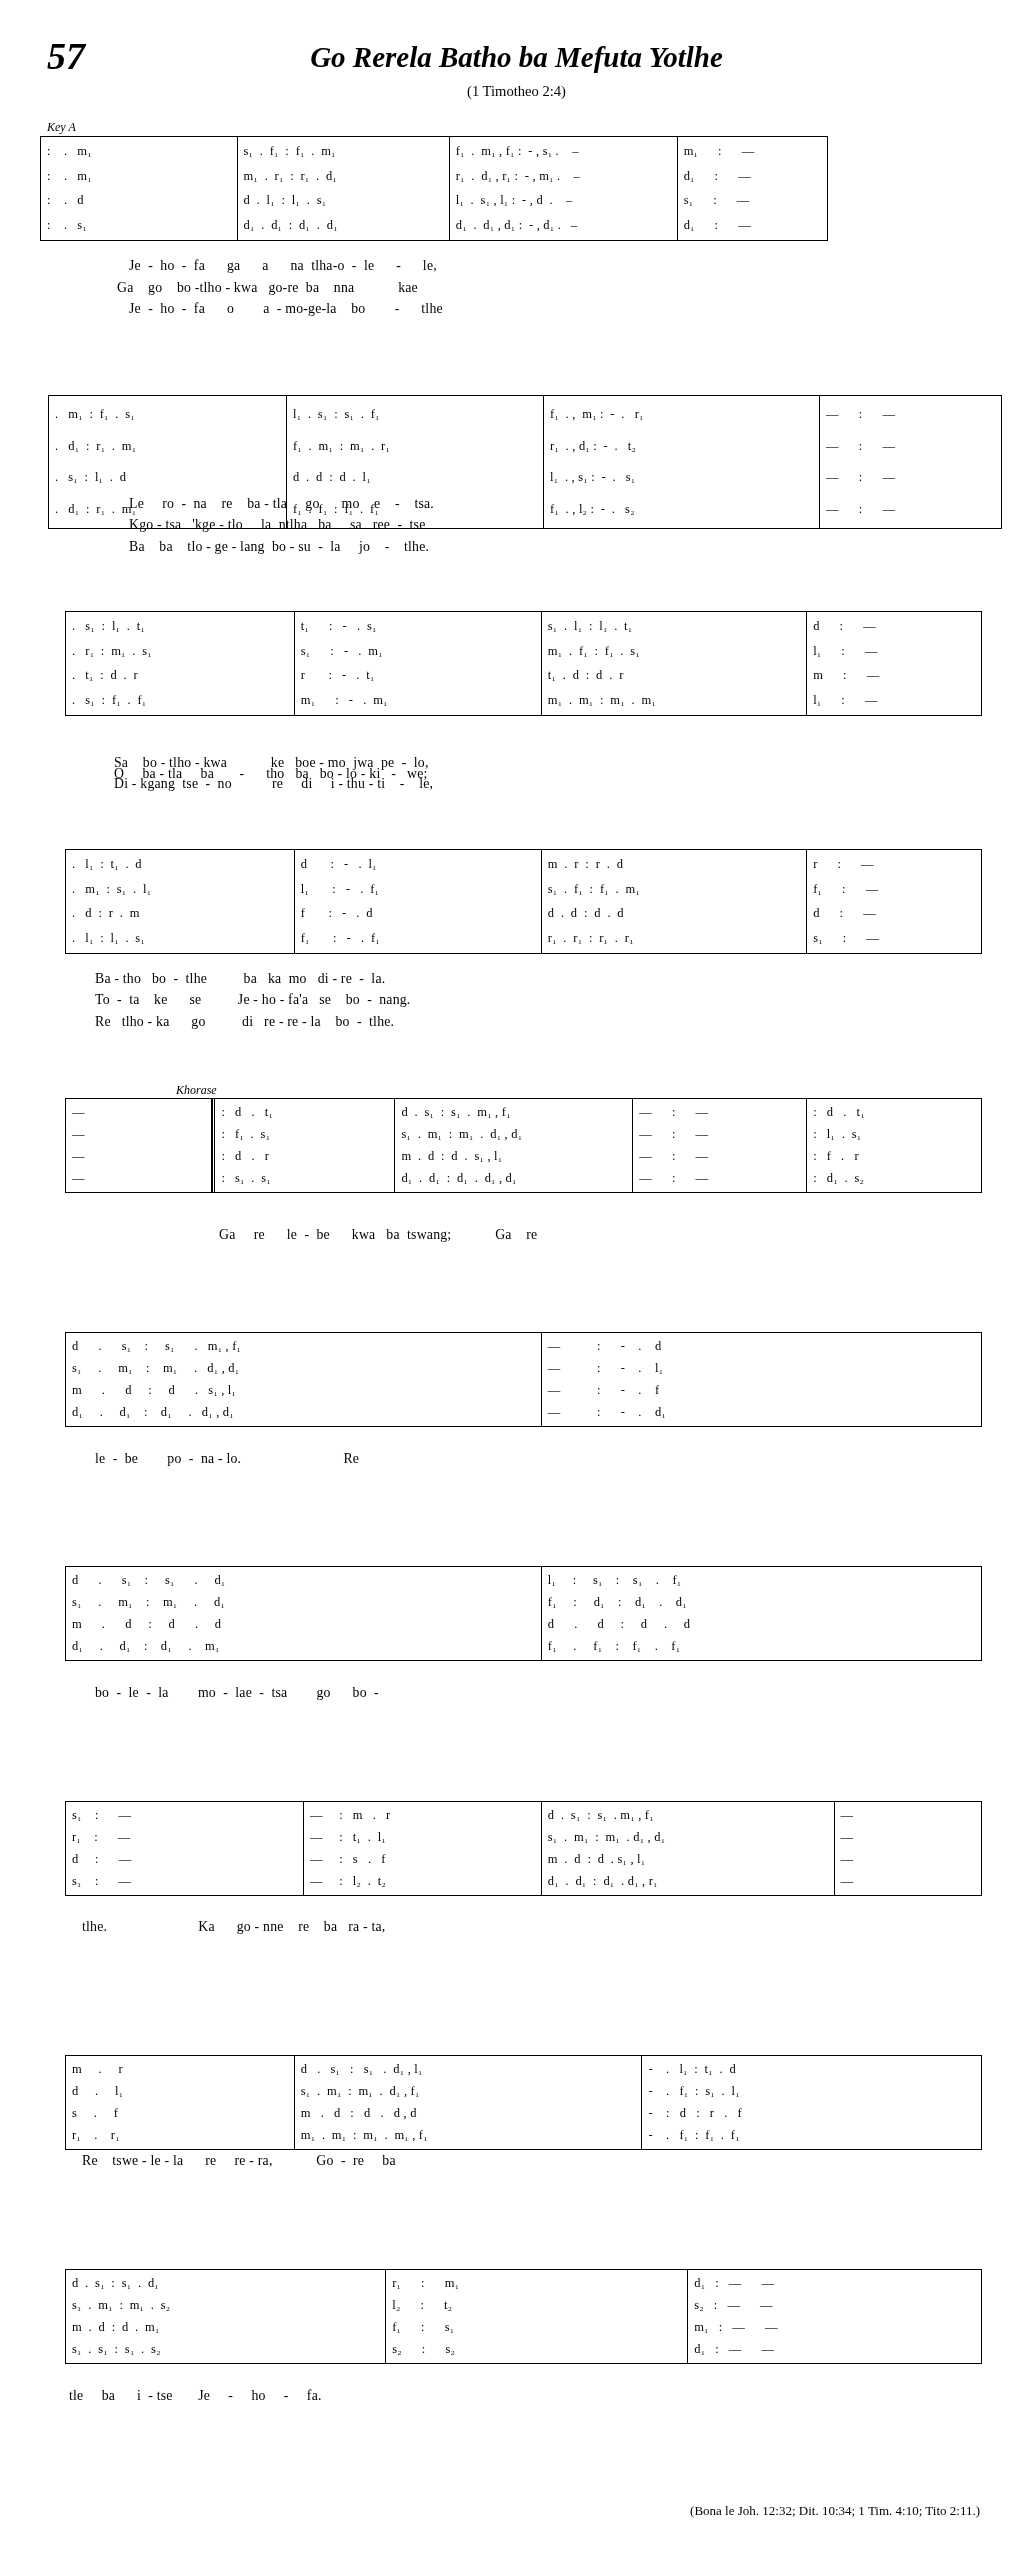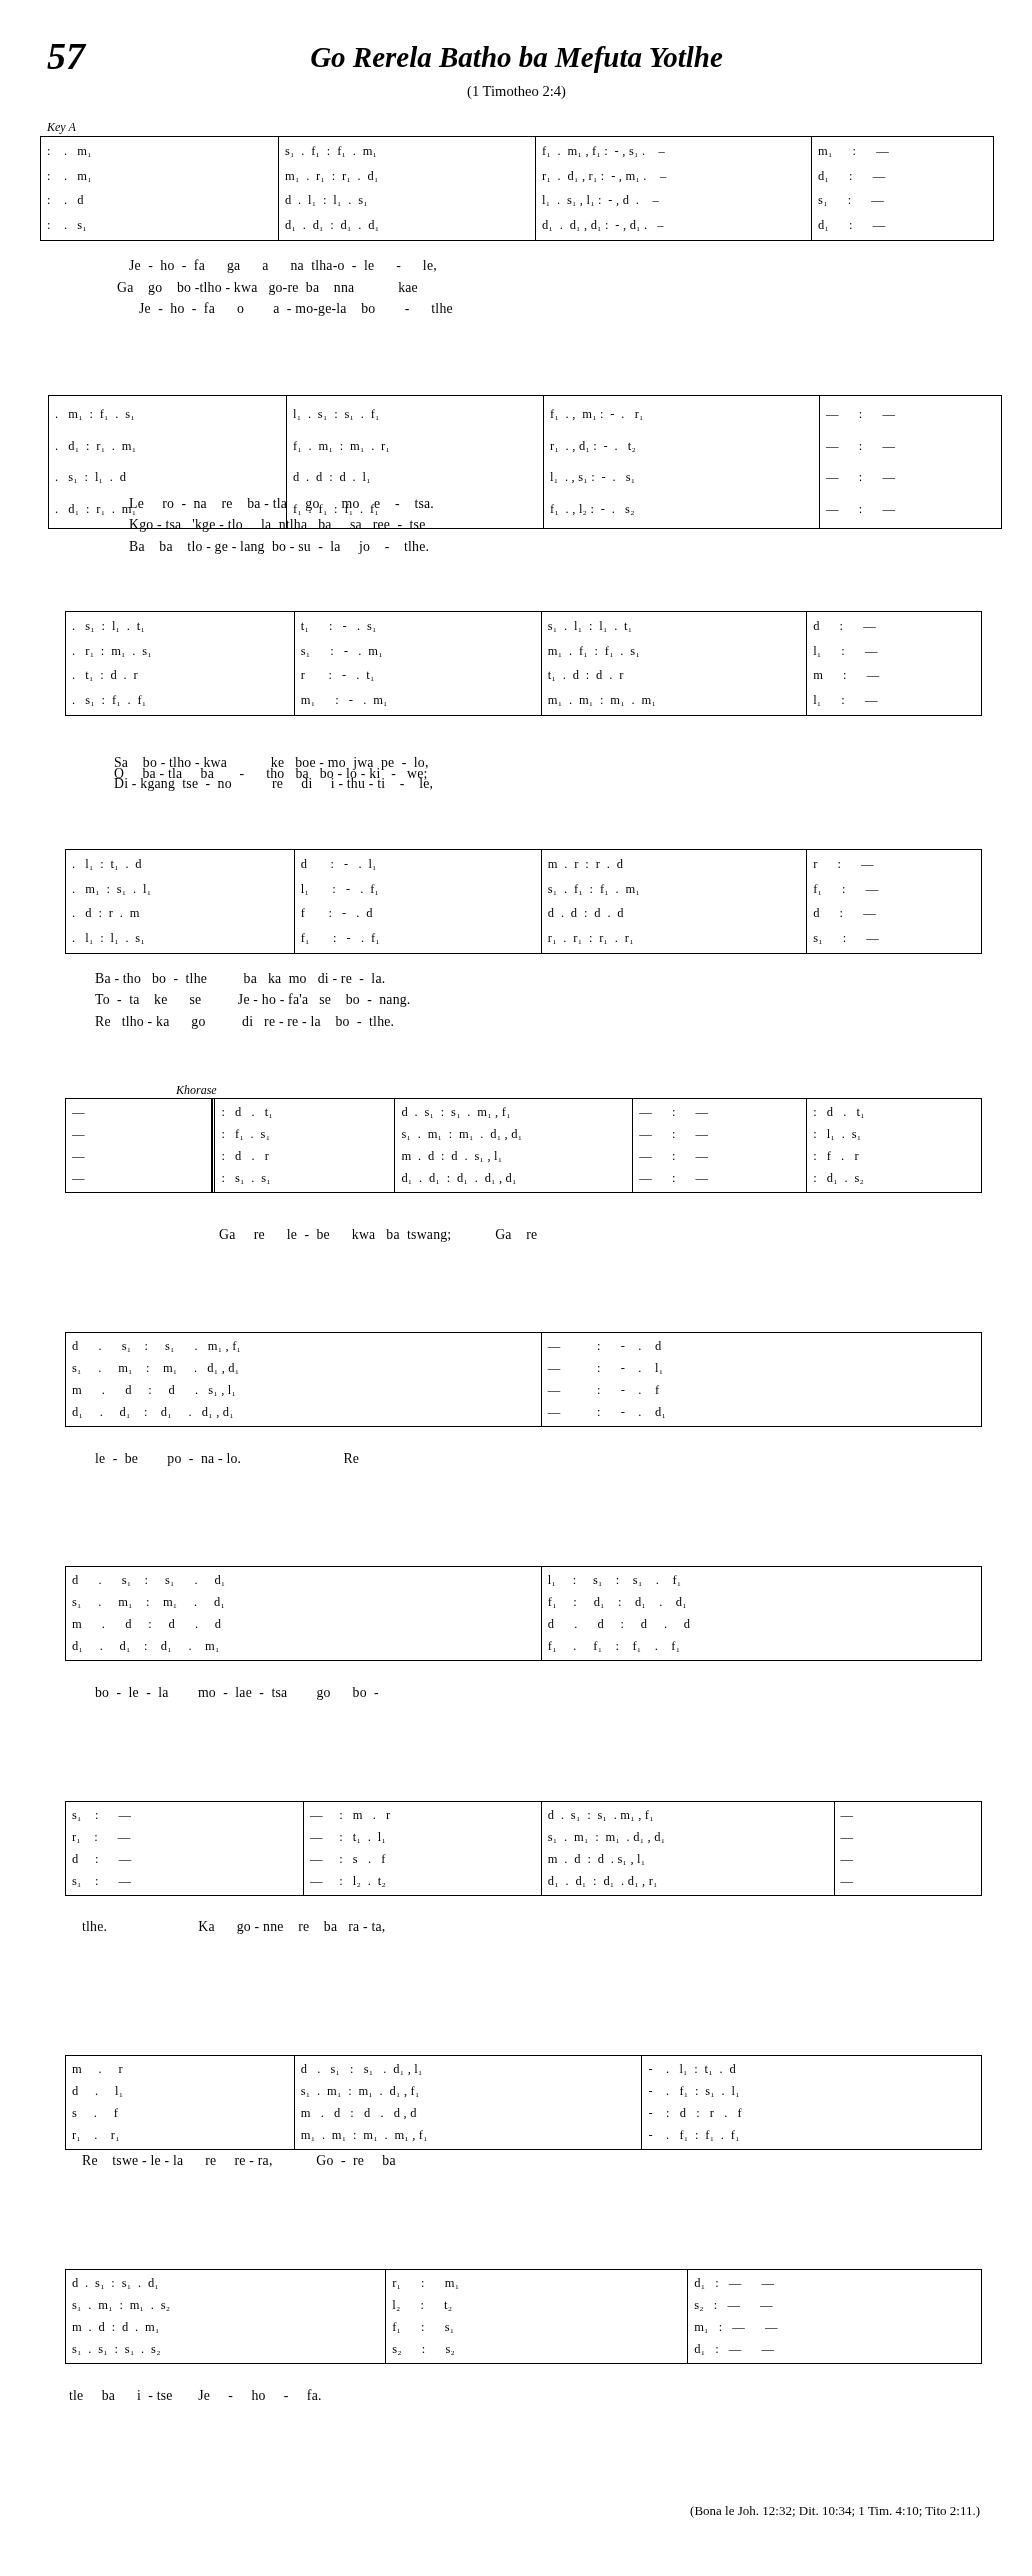--- a/index.html
+++ b/index.html
@@ -81,21 +81,21 @@
 
 <div class="page">
 
   <div class="hymn-number">57</div>
   <div class="title">Go Rerela Batho ba Mefuta Yotlhe</div>
   <div class="subtitle">(1 Timotheo 2:4)</div>
   <div class="key-label">Key A</div>
   <div class="khorase-label">Khorase</div>
   <div class="footnote">(Bona le Joh. 12:32; Dit. 10:34; 1 Tim. 4:10; Tito 2:11.)</div>
 
-  <div class="system" style="left:40px;top:136px;width:954px;height:105px;">
+  <div class="system" style="left:40px;top:136px;width:788px;height:105px;">
     <div class="bars">
       <div class="measure" style="width:25%">
         <div class="voice">:    .   m₁</div>
         <div class="voice">:    .   m₁</div>
         <div class="voice">:    .   d</div>
         <div class="voice">:    .   s₁</div>
       </div>
       <div class="measure" style="width:27%">
         <div class="voice">s₁  .  f₁  :  f₁  .  m₁</div>
         <div class="voice">m₁  .  r₁  :  r₁  .  d₁</div>
@@ -111,21 +111,21 @@
       <div class="measure" style="width:19%">
         <div class="voice">m₁      :      —</div>
         <div class="voice">d₁      :      —</div>
         <div class="voice">s₁      :      —</div>
         <div class="voice">d₁      :      —</div>
       </div>
     </div>
   </div>
   <div class="lyrics" style="left:129px;top:258px;">Je  -  ho  -  fa      ga      a      na  tlha-o  -  le      -      le,</div>
   <div class="lyrics" style="left:117px;top:280px;">Ga    go    bo -tlho - kwa   go-re  ba    nna            kae</div>
-  <div class="lyrics" style="left:139px;top:301px;">Je  -  ho  -  fa      o        a  - mo-ge-la    bo        -      tlhe</div>
+  <div class="lyrics" style="left:129px;top:301px;">Je  -  ho  -  fa      o        a  - mo-ge-la    bo        -      tlhe</div>
 
   <div class="system" style="left:48px;top:374px;width:954px;height:134px;margin-top:21px;">
     <div class="bars">
       <div class="measure" style="width:25%">
         <div class="voice">.   m₁  :  f₁  .  s₁</div>
         <div class="voice">.   d₁  :  r₁  .  m₁</div>
         <div class="voice">.   s₁  :  l₁  .  d</div>
         <div class="voice">.   d₁  :  r₁  .  m₁</div>
       </div>
       <div class="measure" style="width:27%">

